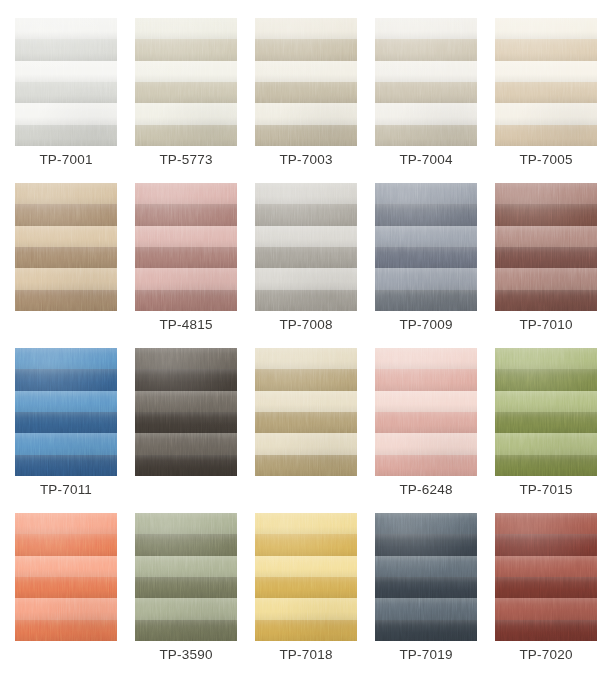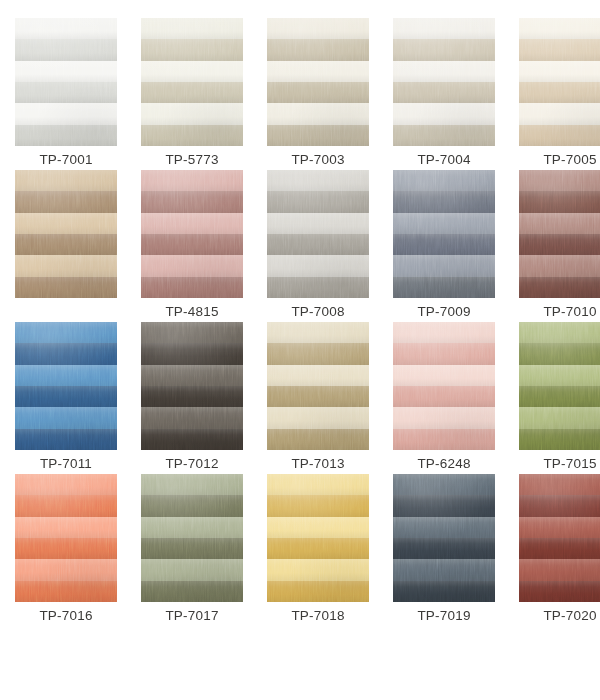--- a/index.html
+++ b/index.html
@@ -22,21 +22,20 @@
     height: 700px;
     display: grid;
     grid-template-columns: repeat(5, 102px);
     grid-template-rows: repeat(4, 128px);
     column-gap: 18px;
     row-gap: 37px;
     padding: 18px 0 0 15px;
     box-sizing: border-box;
     align-content: start;
     justify-content: start;
-    gap: 24px;
   }
 
   .swatch-cell {
     position: relative;
     width: 102px;
     height: 128px;
   }
 
   .swatch-chip {
     position: relative;
@@ -356,21 +355,20 @@
               <feTurbulence type="fractalNoise" baseFrequency="0.9 0.05" numOctaves="3" seed="80" result="n"></feTurbulence>
               <feColorMatrix type="saturate" values="0" in="n" result="g"></feColorMatrix>
               <feComponentTransfer in="g">
                 <feFuncA type="linear" slope="0.55" intercept="0"></feFuncA>
               </feComponentTransfer>
             </filter>
             <rect width="102" height="128" filter="url(#fib11)"></rect>
           </svg></div>
         <div class="sheen"></div>
       </div>
-      <div class="swatch-label">TP-7012</div>
     </div>
     <div class="swatch-cell">
       <div class="swatch-chip">
         <div class="band" style="background: rgb(228, 219, 193);"></div>
         <div class="band" style="background: rgb(181, 162, 119);"></div>
         <div class="band" style="background: rgb(232, 223, 198);"></div>
         <div class="band" style="background: rgb(179, 160, 117);"></div>
         <div class="band" style="background: rgb(230, 221, 195);"></div>
         <div class="band" style="background: rgb(174, 155, 112);"></div>
         <div class="texture"><svg width="102" height="128" viewBox="0 0 102 128" preserveAspectRatio="none">
@@ -378,21 +376,20 @@
               <feTurbulence type="fractalNoise" baseFrequency="0.9 0.05" numOctaves="3" seed="87" result="n"></feTurbulence>
               <feColorMatrix type="saturate" values="0" in="n" result="g"></feColorMatrix>
               <feComponentTransfer in="g">
                 <feFuncA type="linear" slope="0.55" intercept="0"></feFuncA>
               </feComponentTransfer>
             </filter>
             <rect width="102" height="128" filter="url(#fib12)"></rect>
           </svg></div>
         <div class="sheen"></div>
       </div>
-      <div class="swatch-label">TP-7013</div>
     </div>
     <div class="swatch-cell">
       <div class="swatch-chip">
         <div class="band" style="background: rgb(241, 212, 204);"></div>
         <div class="band" style="background: rgb(223, 171, 161);"></div>
         <div class="band" style="background: rgb(244, 217, 209);"></div>
         <div class="band" style="background: rgb(221, 169, 159);"></div>
         <div class="band" style="background: rgb(242, 214, 206);"></div>
         <div class="band" style="background: rgb(218, 164, 154);"></div>
         <div class="texture"><svg width="102" height="128" viewBox="0 0 102 128" preserveAspectRatio="none">
@@ -444,21 +441,20 @@
               <feTurbulence type="fractalNoise" baseFrequency="0.9 0.05" numOctaves="3" seed="108" result="n"></feTurbulence>
               <feColorMatrix type="saturate" values="0" in="n" result="g"></feColorMatrix>
               <feComponentTransfer in="g">
                 <feFuncA type="linear" slope="0.55" intercept="0"></feFuncA>
               </feComponentTransfer>
             </filter>
             <rect width="102" height="128" filter="url(#fib15)"></rect>
           </svg></div>
         <div class="sheen"></div>
       </div>
-      <div class="swatch-label">TP-7016</div>
     </div>
     <div class="swatch-cell">
       <div class="swatch-chip">
         <div class="band" style="background: rgb(168, 175, 145);"></div>
         <div class="band" style="background: rgb(117, 120, 93);"></div>
         <div class="band" style="background: rgb(172, 179, 149);"></div>
         <div class="band" style="background: rgb(115, 118, 91);"></div>
         <div class="band" style="background: rgb(170, 177, 147);"></div>
         <div class="band" style="background: rgb(111, 114, 87);"></div>
         <div class="texture"><svg width="102" height="128" viewBox="0 0 102 128" preserveAspectRatio="none">
@@ -466,21 +462,21 @@
               <feTurbulence type="fractalNoise" baseFrequency="0.9 0.05" numOctaves="3" seed="115" result="n"></feTurbulence>
               <feColorMatrix type="saturate" values="0" in="n" result="g"></feColorMatrix>
               <feComponentTransfer in="g">
                 <feFuncA type="linear" slope="0.55" intercept="0"></feFuncA>
               </feComponentTransfer>
             </filter>
             <rect width="102" height="128" filter="url(#fib16)"></rect>
           </svg></div>
         <div class="sheen"></div>
       </div>
-      <div class="swatch-label">TP-7017</div>
+      <div class="swatch-label">TP-3590</div>
     </div>
     <div class="swatch-cell">
       <div class="swatch-chip">
         <div class="band" style="background: rgb(241, 219, 147);"></div>
         <div class="band" style="background: rgb(215, 177, 86);"></div>
         <div class="band" style="background: rgb(244, 223, 154);"></div>
         <div class="band" style="background: rgb(213, 175, 84);"></div>
         <div class="band" style="background: rgb(242, 221, 150);"></div>
         <div class="band" style="background: rgb(209, 170, 80);"></div>
         <div class="texture"><svg width="102" height="128" viewBox="0 0 102 128" preserveAspectRatio="none">

